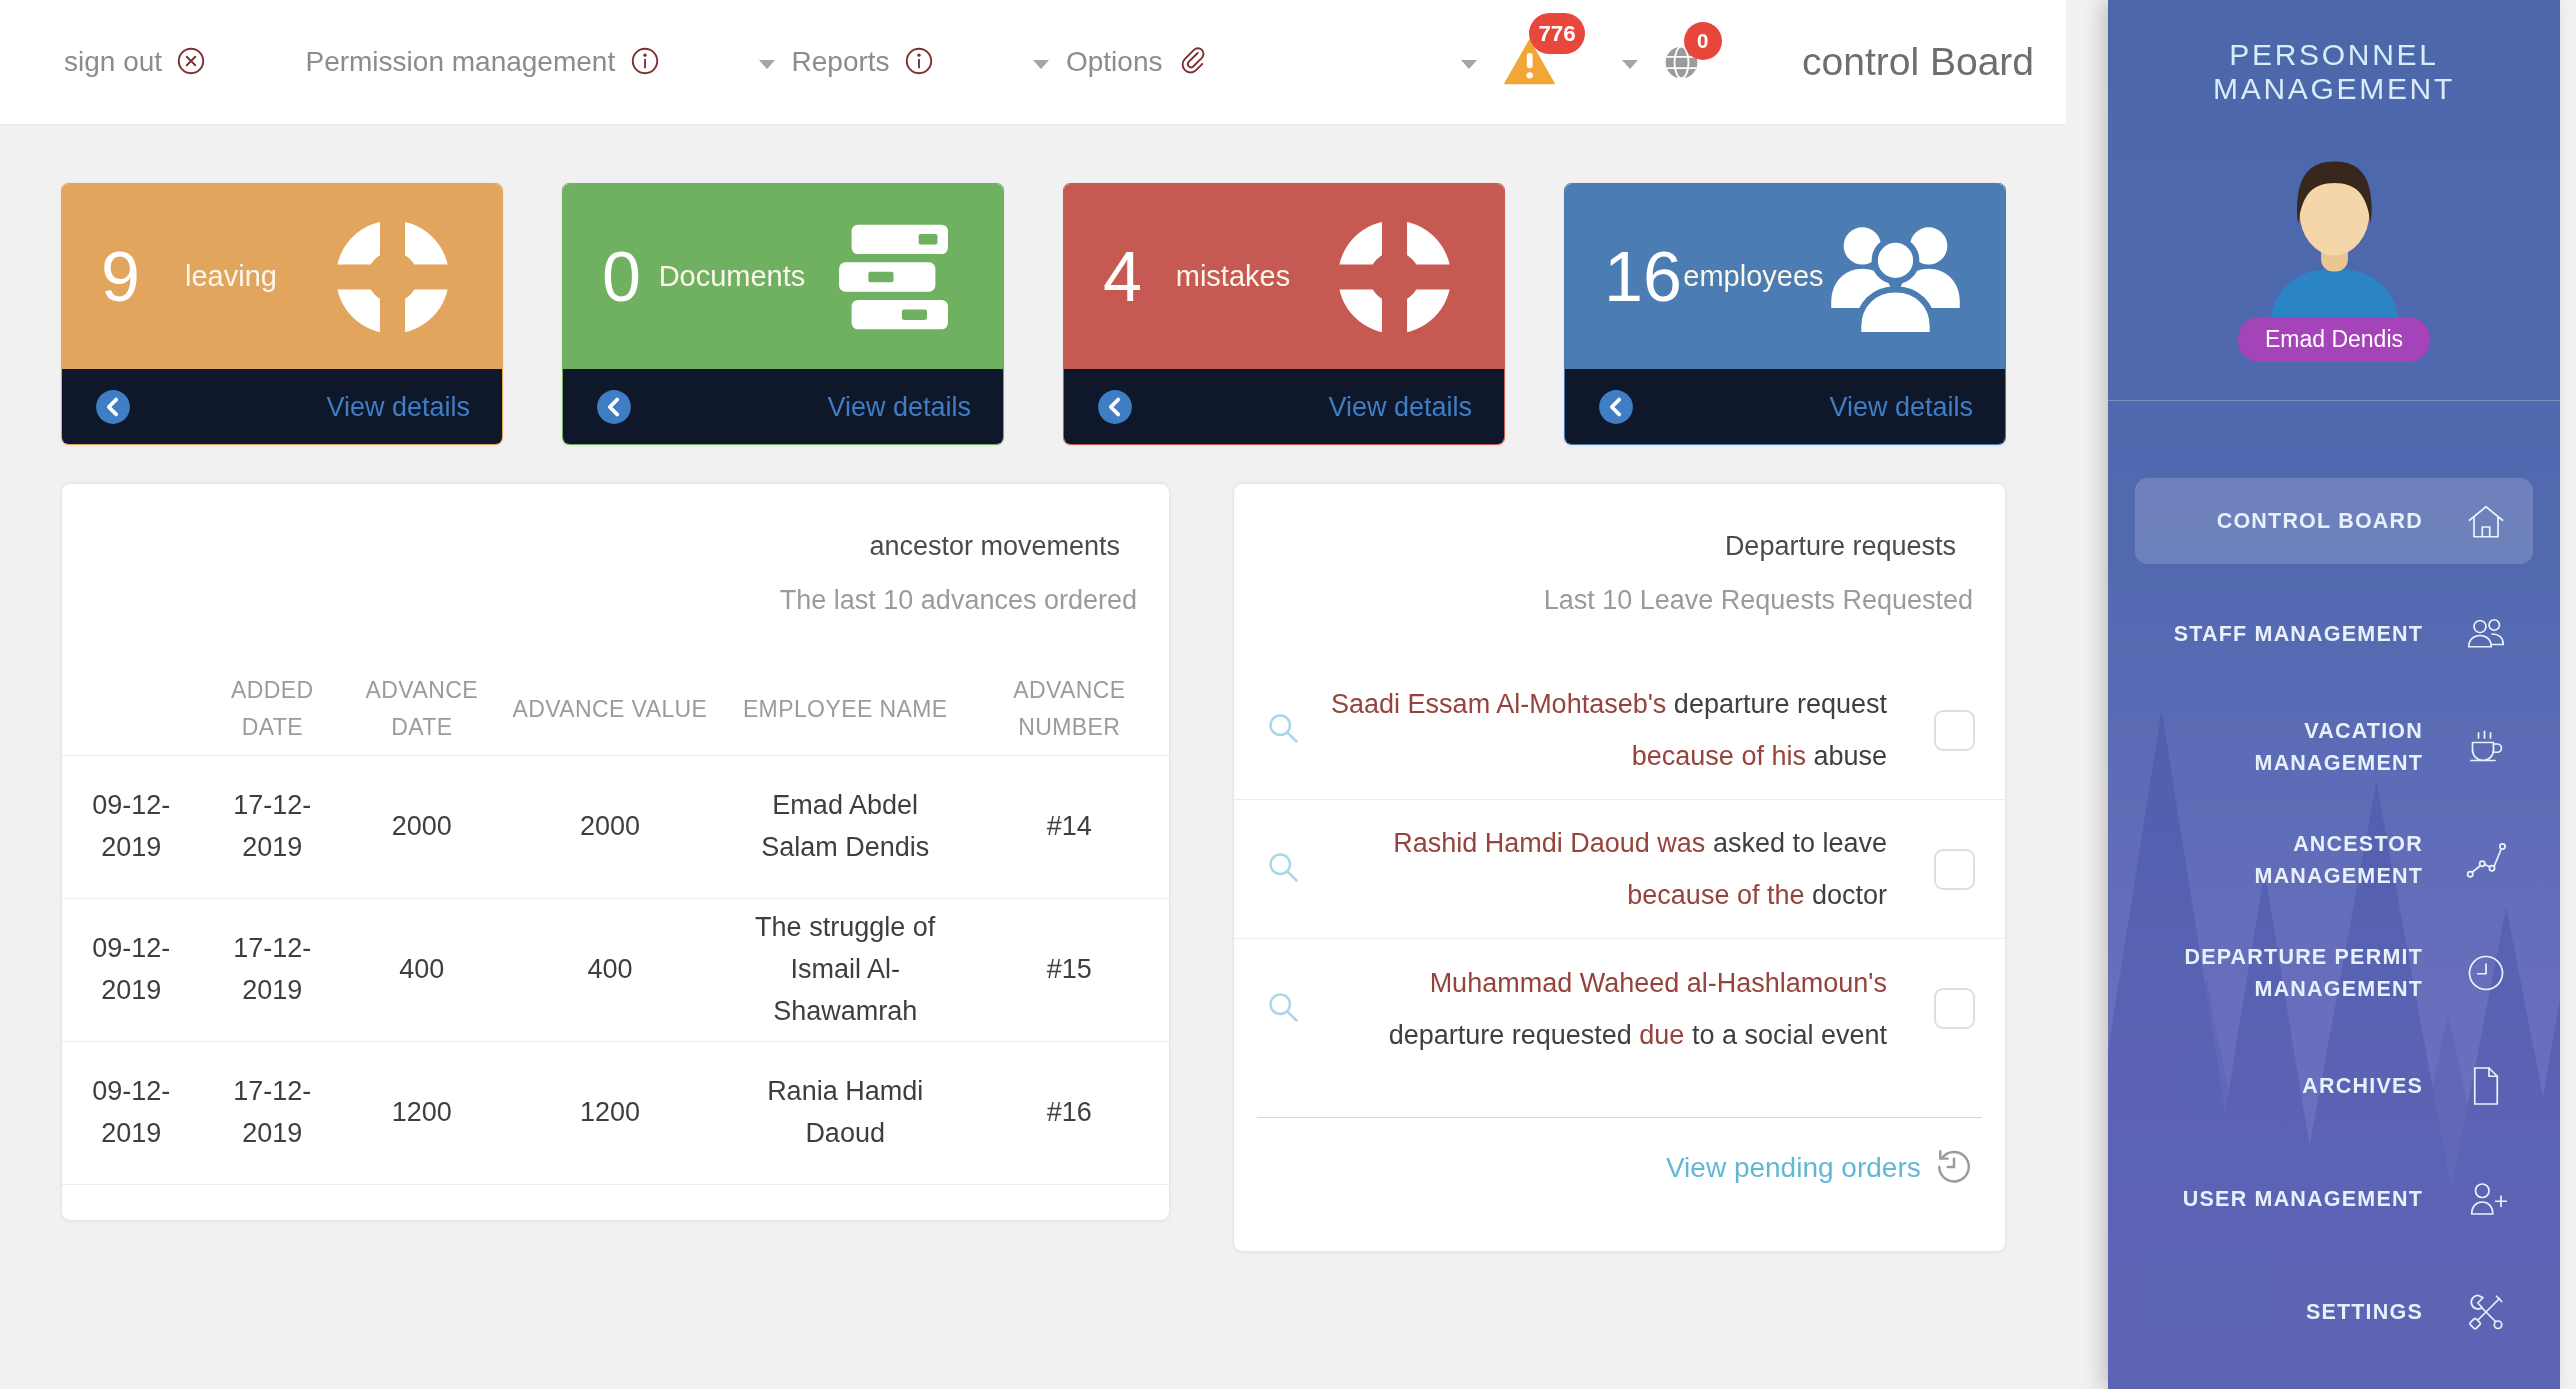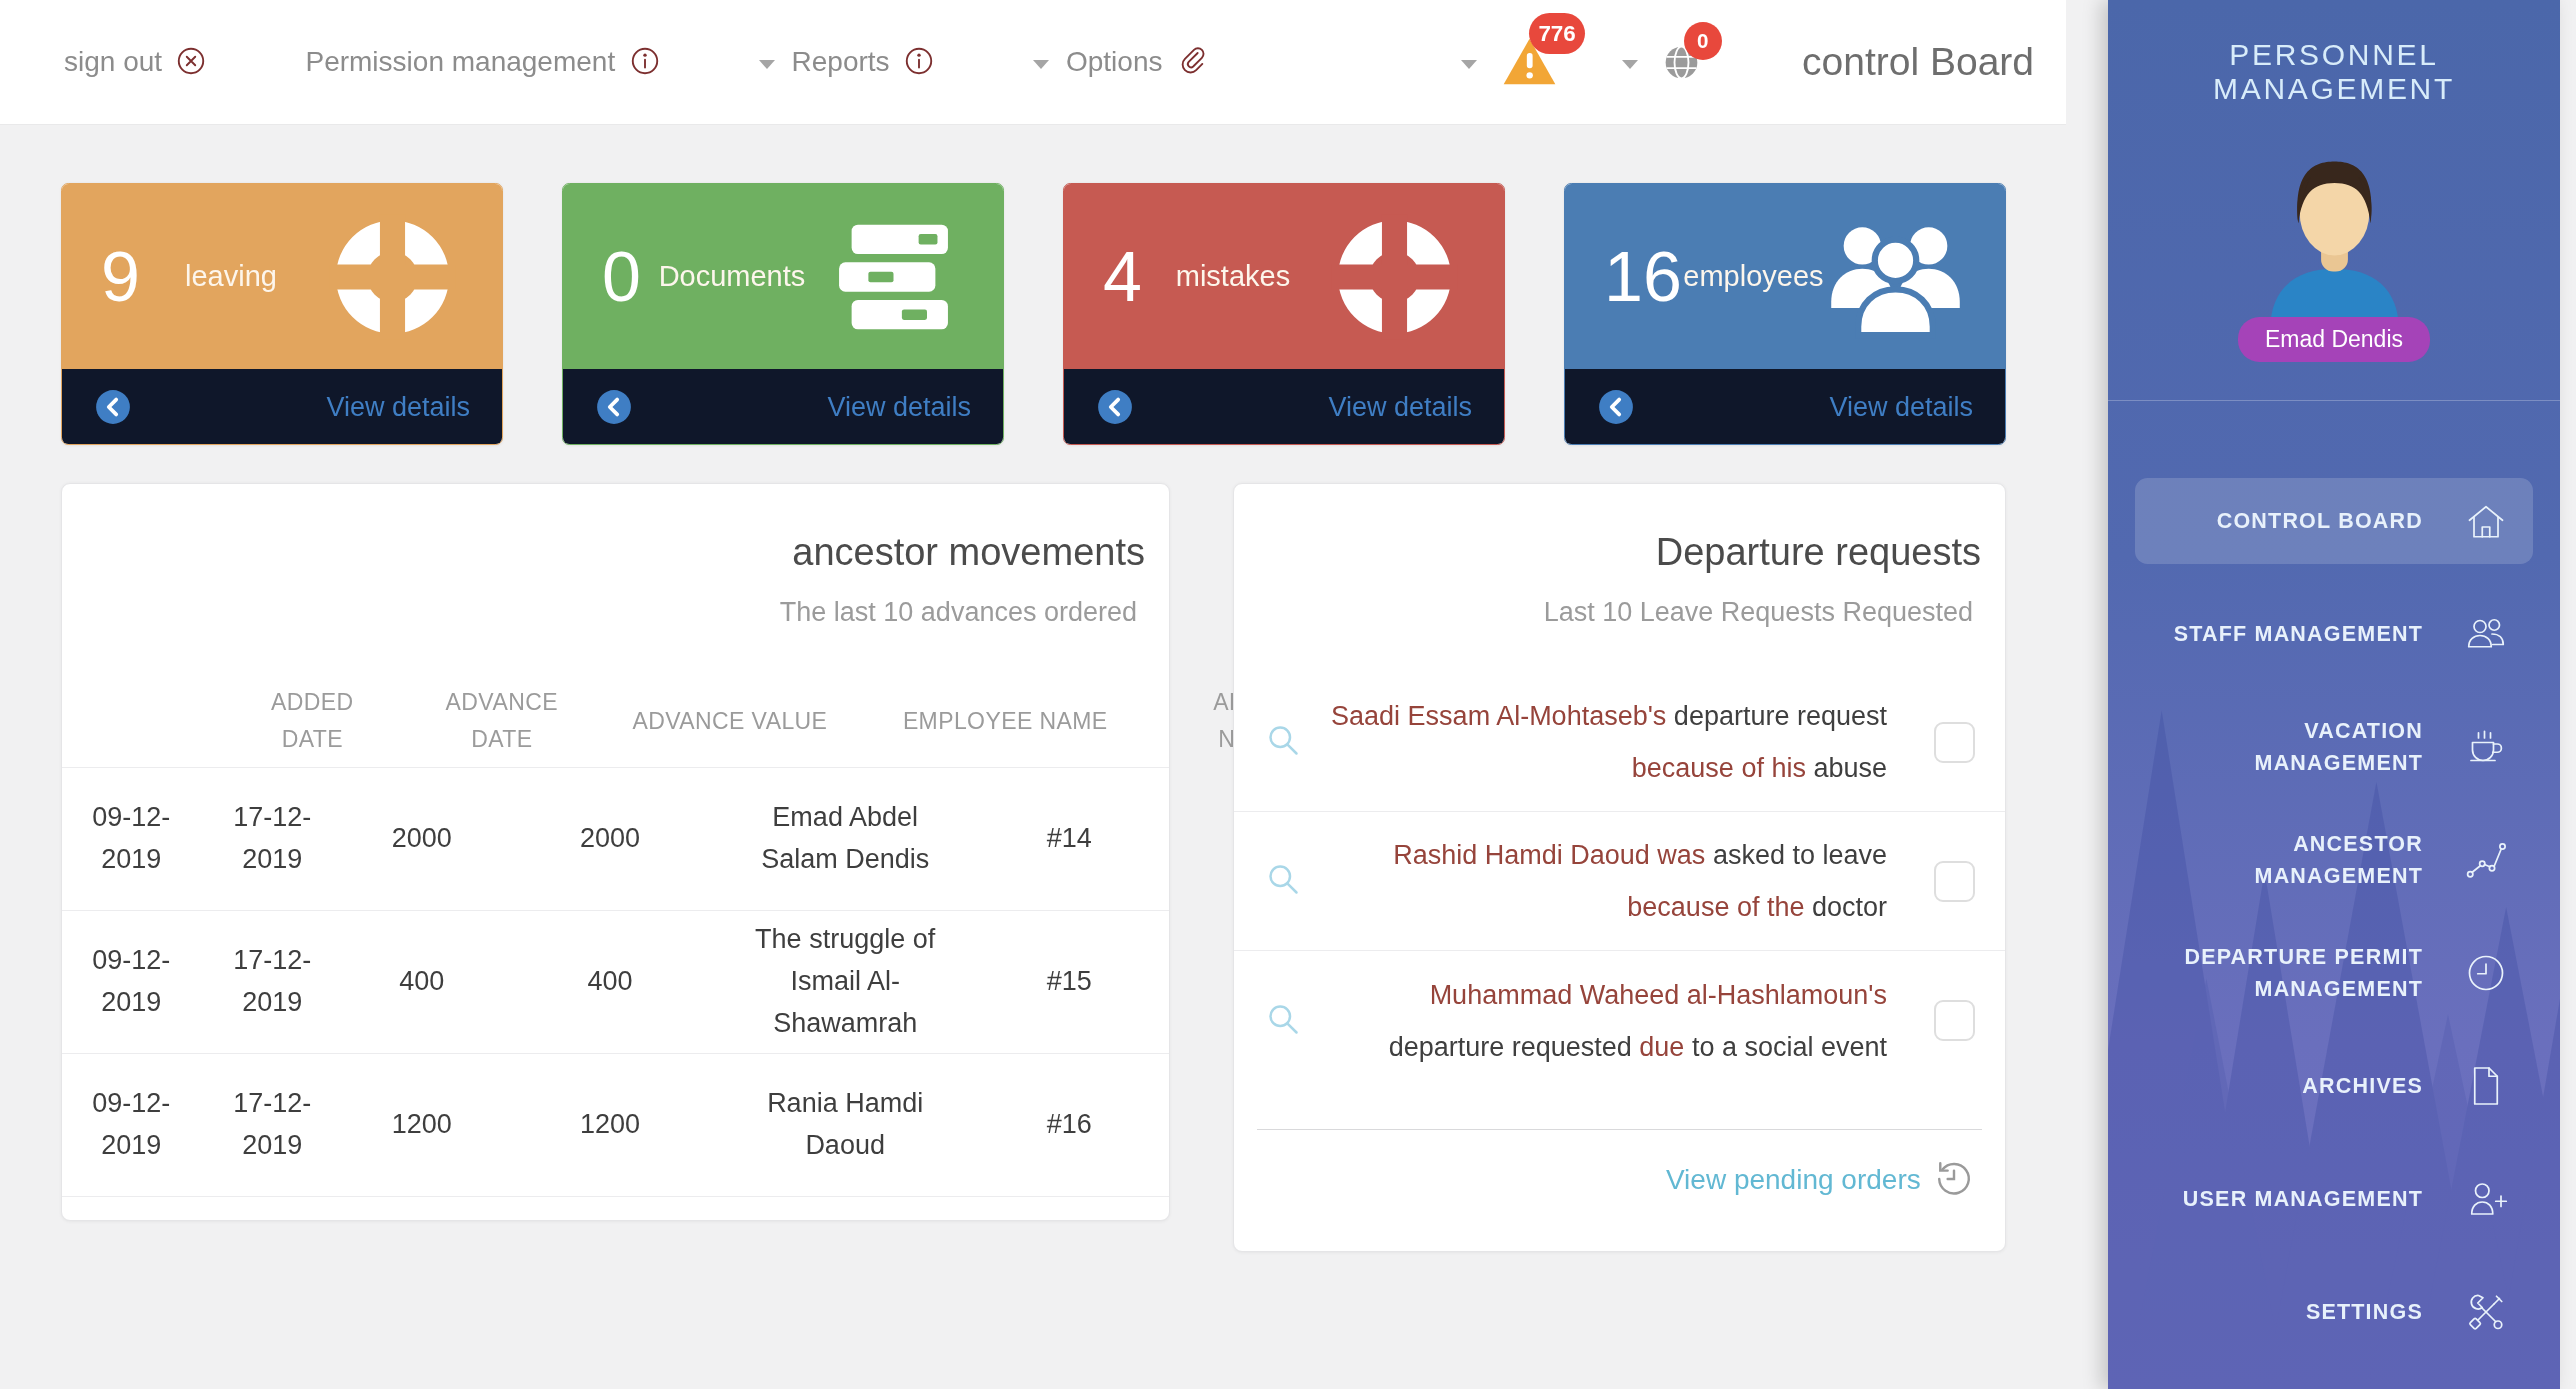--- a/index.html
+++ b/index.html
@@ -35,26 +35,26 @@
   .card-label-wrap { flex:1; text-align:center; }
   .card-label { font-size:29px; color:#fdf6ec; }
   .card-icon svg { width:141px; height:134px; display:block; }
   .card-footer { height:76px; background:#0f172a; display:flex; align-items:center; padding:0 32px; }
   .card-footer .arrow svg { width:38px; height:38px; display:block; cursor:pointer; }
   .view-details { margin-left:auto; font-size:27px; color:#3f7ec4; cursor:pointer; }
 
   
   .panel { position:absolute; background:#fff; border:0.9px solid #e5e5e7; border-radius:9px;
            box-shadow:0 0.9px 3.6px rgba(0,0,0,.05); }
-  .panel-title { font-size:38px; color:#4b4b4b; font-weight:400; text-align:right; padding:47px 24px 0; }
+  .panel-title { font-size:27px; color:#4b4b4b; font-weight:400; text-align:right; padding:47px 49px 0; }
   .panel-sub { font-size:27px; color:#9b9b9b; text-align:right; padding:23px 32px 0; }
 
   .ancestor { left:61px; top:483px; width:1109px; height:738px; }
   .tgrid { display:grid; grid-template-columns:12.5% 13% 14% 20% 22.5% 18%; align-items:center; }
-  .thead { margin-top:47px; min-height:93px; border-bottom:0.9px solid #ececee;gap:40px; }
+  .thead { margin-top:47px; min-height:93px; border-bottom:0.9px solid #ececee; }
   .th { font-size:23px; color:#9b9b9b; text-align:center; line-height:1.6; padding:0 10.7px; letter-spacing:0.4px; }
   .trow { min-height:143px; border-bottom:0.9px solid #ececee; }
   .td { font-size:27px; color:#3e3e3e; text-align:center; line-height:1.55; padding:0 12.5px; }
 
   .departure { left:1233px; top:483px; width:773px; height:769px; }
   .dep-items { margin-top:45px; }
   .dep-item { display:flex; align-items:center; min-height:139px; padding:14.3px 30px; border-bottom:0.9px solid #ececee; }
   .dep-item:last-child { border-bottom:none; }
   .mag svg { width:39px; height:39px; fill:none; stroke:#a9d7e8; stroke-width:2.3px; stroke-linecap:round; cursor:pointer; }
   .dep-text { flex:1; text-align:right; font-size:27px; line-height:52px; padding-left:27px; padding-right:47px; }

